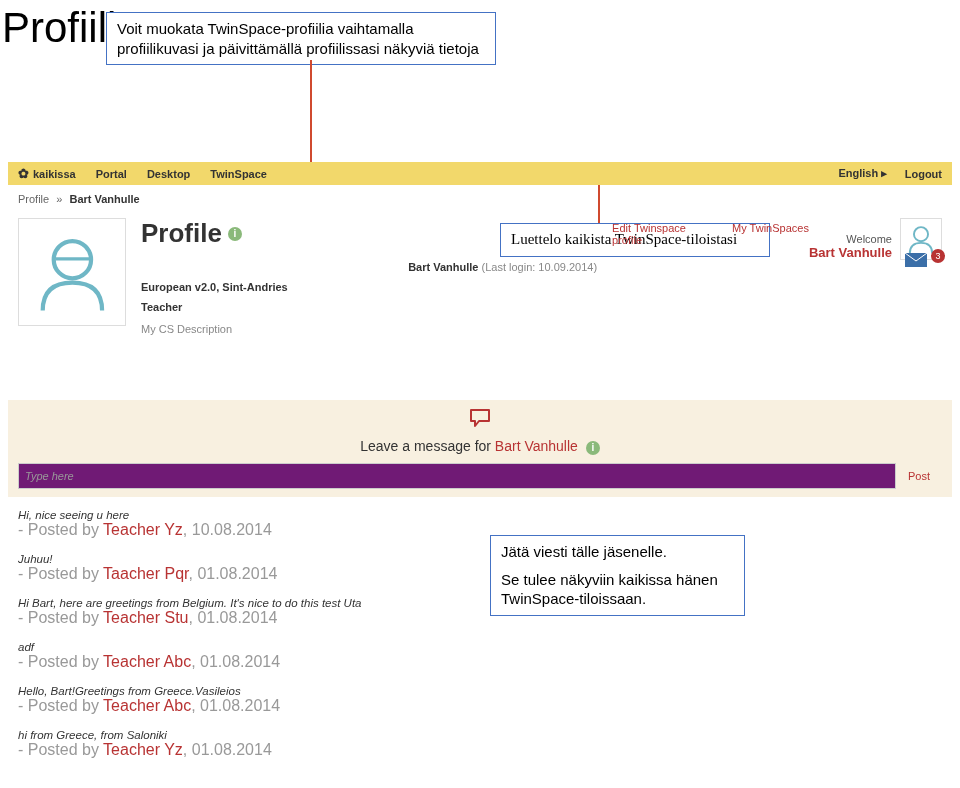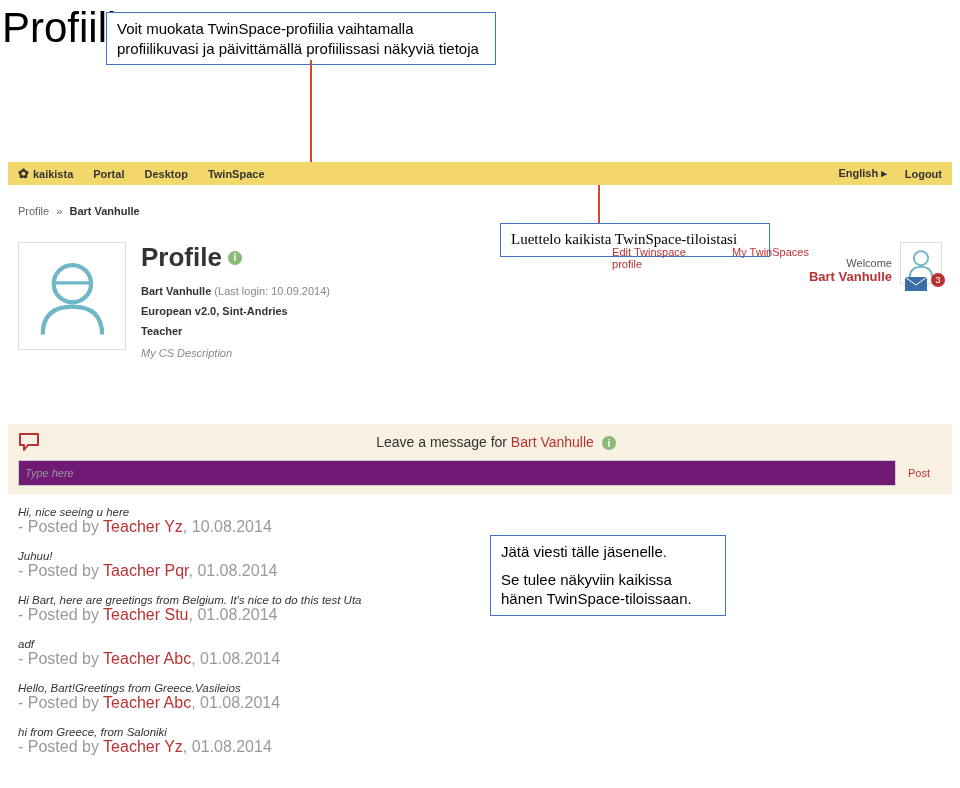--- a/index.html
+++ b/index.html
@@ -3,48 +3,48 @@
 <meta charset="utf-8">
 <style>
   * { box-sizing: border-box; margin: 0; padding: 0; }
   body { font-family: Arial, sans-serif; background: #fff; width: 960px; }
   
   .page-title { font-size: 42px; font-weight: 300; padding: 4px 2px 10px 2px; font-family: 'Calibri Light', Arial; }
   
   .annot-box { border: 1.5px solid #4472c4; padding: 6px 10px; font-size: 15px; background: #fff; position: absolute; line-height: 1.3; }
   .ann1 { left: 106px; top: 12px; width: 390px; }
   .ann2 { left: 500px; top: 223px; width: 270px; font-family: Liberation Serif, serif; }
-  .ann3 { left: 490px; top: 535px; width: 236px; }
+  .ann3 { left: 490px; top: 535px; width: 255px; }
   .ann-line { position: absolute; background: #d04a2f; }
   
   .app { position: relative; margin: 0 8px; margin-top: 100px; }
   
   .topbar { background: #f2d86b; display: flex; align-items: center; padding: 4px 10px; font-size: 11px; font-weight: bold; color: #333; }
   .topbar .logo { display: flex; align-items: center; gap: 4px; margin-right: 20px; }
   .topbar .nav { display: flex; gap: 20px; }
   .topbar .right { margin-left: auto; display: flex; gap: 18px; align-items: center; }
   
-  .subbar { font-size: 11px; color: #666; padding: 20px 10px; }
+  .subbar { font-size: 11px; color: #666; padding: 8px 10px; }
   .subbar b { color: #333; font-weight: bold; }
   
   .main { display: flex; padding: 5px 10px; align-items: flex-start; }
   .avatar-big { width: 108px; height: 108px; background: #fff; border: 1px solid #ddd; display: flex; align-items: center; justify-content: center; }
   .profile-col { flex: 1; padding: 0 15px; }
   .profile-head { font-size: 26px; color: #333; font-weight: bold; display: flex; align-items: center; gap: 6px; }
   .info-dot { width: 14px; height: 14px; border-radius: 50%; background: #8ab97a; color: #fff; font-size: 10px; display: inline-flex; align-items: center; justify-content: center; font-weight: bold; }
   .profile-meta { font-size: 11px; color: #555; margin-top: 8px; }
   .profile-meta b { font-weight: bold; color: #333; }
   .links-col { display: flex; gap: 30px; font-size: 11px; color: #b83333; padding-top: 4px; }
   .welcome-col { text-align: right; font-size: 11px; color: #555; padding-top: 2px; }
   .welcome-col .name { color: #b83333; font-weight: bold; font-size: 13px; }
   .avatar-small { width: 42px; height: 42px; border: 1px solid #ddd; margin-left: 8px; display: flex; align-items:center; justify-content:center; position: relative; }
   .badge { position: absolute; bottom: -4px; right: -4px; background: #b83333; color: #fff; border-radius: 50%; width: 14px; height: 14px; font-size: 9px; display: flex; align-items:center; justify-content:center; }
   
   .msg-sec { background: #f8f0e0; margin-top: 60px; padding: 8px 10px; }
-  .msg-head { display: flex; align-items: center; gap: 10px; font-size: 14px; color: #333; }
+  .msg-head { display: flex; align-items: center; gap: 10px; font-size: 14px; color: #333; flex-direction: column; }
   .msg-head .name { color: #b83333; }
   .msg-row { display: flex; margin-top: 8px; align-items: center; }
   .msg-input { flex: 1; background: #701a75; border: 1px solid #ccc; padding: 6px; font-size: 11px; color: #999; font-style: italic; }
   .post-btn { color: #b83333; font-size: 11px; padding: 0 12px; }
   
   .messages { padding: 5px 10px; }
   .msg-item { padding: 7px 0; font-size: 11.5px; }
   .msg-item .t { font-style: italic; color: #333; }
   .msg-item .m { color: #999; font-size: 16px; }
   .msg-item .m .au { color: #b83333; }
@@ -66,21 +66,21 @@
   <div>Jätä viesti tälle jäsenelle.</div>
   <div style="height:8px"></div>
   <div>Se tulee näkyviin kaikissa hänen TwinSpace-tiloissaan.</div>
 </div>
 
 <div class="app">
 
   <div class="topbar">
     <div class="logo">
       <span style="font-size:13px;">✿</span>
-      <span>kaikista</span>
+      <span>kaikissa</span>
     </div>
     <div class="nav">
       <span>Portal</span>
       <span>Desktop</span>
       <span>TwinSpace</span>
     </div>
     <div class="right">
       <span><span>English</span> <span>▸</span></span>
       <span>Logout</span>
     </div>
@@ -98,27 +98,27 @@
         <circle cx="50" cy="35" r="22" fill="none" stroke="#6fb7c6" stroke-width="5"></circle>
         <line x1="30" y1="34" x2="70" y2="34" stroke="#6fb7c6" stroke-width="4"></line>
         <path d="M 15 95 Q 15 62 50 62 Q 85 62 85 95" fill="none" stroke="#6fb7c6" stroke-width="5"></path>
       </svg>
     </div>
     <div class="profile-col">
       <div class="profile-head">
         <span>Profile</span>
         <span class="info-dot">i</span>
       </div>
-      <div class="profile-meta" style="margin-top:12px;">
+      <div class="profile-meta" style="margin-top:12px;text-align:right;">
         <b>Bart Vanhulle</b>
         <span style="color:#888;">(Last login: 10.09.2014)</span>
       </div>
       <div class="profile-meta"><b>European v2.0, Sint-Andries</b></div>
       <div class="profile-meta"><b>Teacher</b></div>
-      <div class="profile-meta" style="margin-top:10px; color:#888;font-style:italic;">My CS Description</div>
+      <div class="profile-meta" style="margin-top:10px; color:#888;">My CS Description</div>
     </div>
     <div class="links-col">
       <div style="width:90px;">Edit Twinspace profile</div>
       <div>My TwinSpaces</div>
     </div>
     <div style="display:flex; align-items:flex-end;">
       <div class="welcome-col">
         <div>Welcome</div>
         <div class="name">Bart Vanhulle</div>
       </div>

